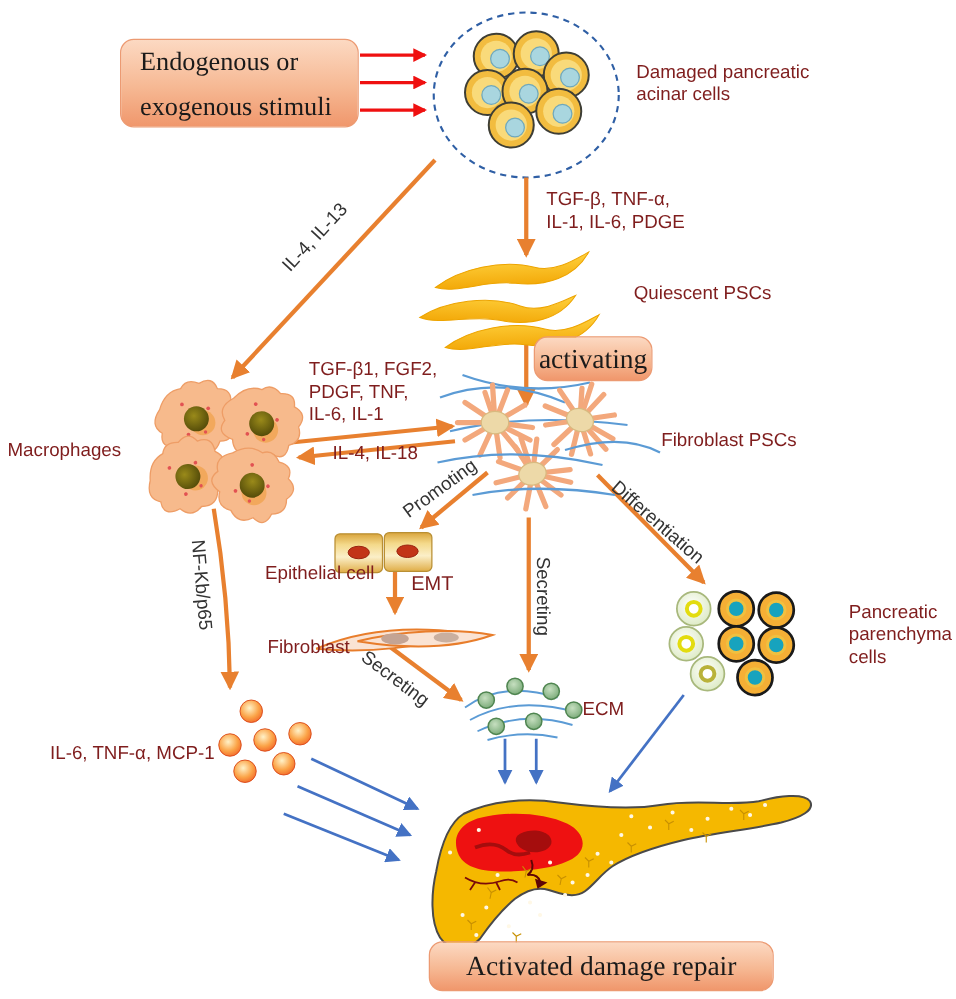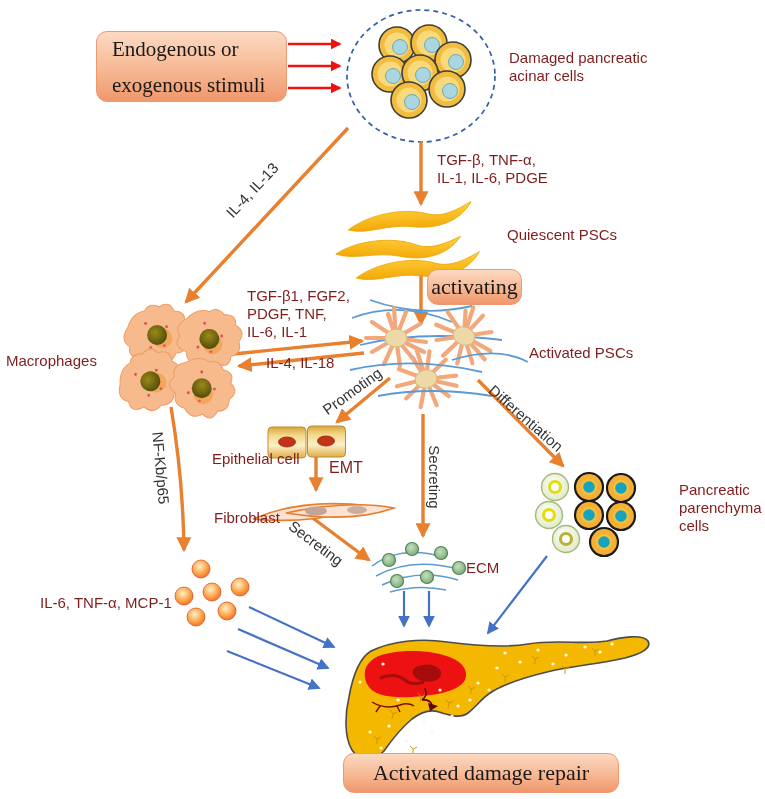--- a/index.html
+++ b/index.html
@@ -269,21 +269,21 @@
 <div class="lbl" style="left:509px;top:49px;">Damaged pancreatic
 acinar cells</div>
 <div class="lbl" style="left:437px;top:151px;">TGF-β, TNF-α,
 IL-1, IL-6, PDGE</div>
 <div class="lbl" style="left:507px;top:226px;">Quiescent PSCs</div>
 <div class="lbl" style="left:247px;top:287px;">TGF-β1, FGF2,
 PDGF, TNF,
 IL-6, IL-1</div>
 <div class="lbl" style="left:266px;top:354px;">IL-4, IL-18</div>
 <div class="lbl" style="left:6px;top:352px;">Macrophages</div>
-<div class="lbl" style="left:529px;top:344px;">Activated PSCs</div>
+<div class="lbl" style="left:529px;top:344px;">Fibroblast PSCs</div>
 <div class="lbl" style="left:212px;top:450px;">Epithelial cell</div>
 <div class="lbl" style="left:329px;top:459px;font-size:16px;">EMT</div>
 <div class="lbl" style="left:214px;top:509px;">Fibroblast</div>
 <div class="lbl" style="left:466px;top:559px;">ECM</div>
 <div class="lbl" style="left:654px;top:481px;margin-left:25px;">Pancreatic
 parenchyma cells</div>
 <div class="lbl" style="left:40px;top:594px;text-align:right;">IL-6, TNF-α, MCP-1</div>
 
 <div class="rlbl" style="left:252px;top:190px;transform:translate(-50%,-50%) rotate(-47deg);">IL-4, IL-13</div>
 <div class="rlbl" style="left:352px;top:391px;transform:translate(-50%,-50%) rotate(-36deg);">Promoting</div>

